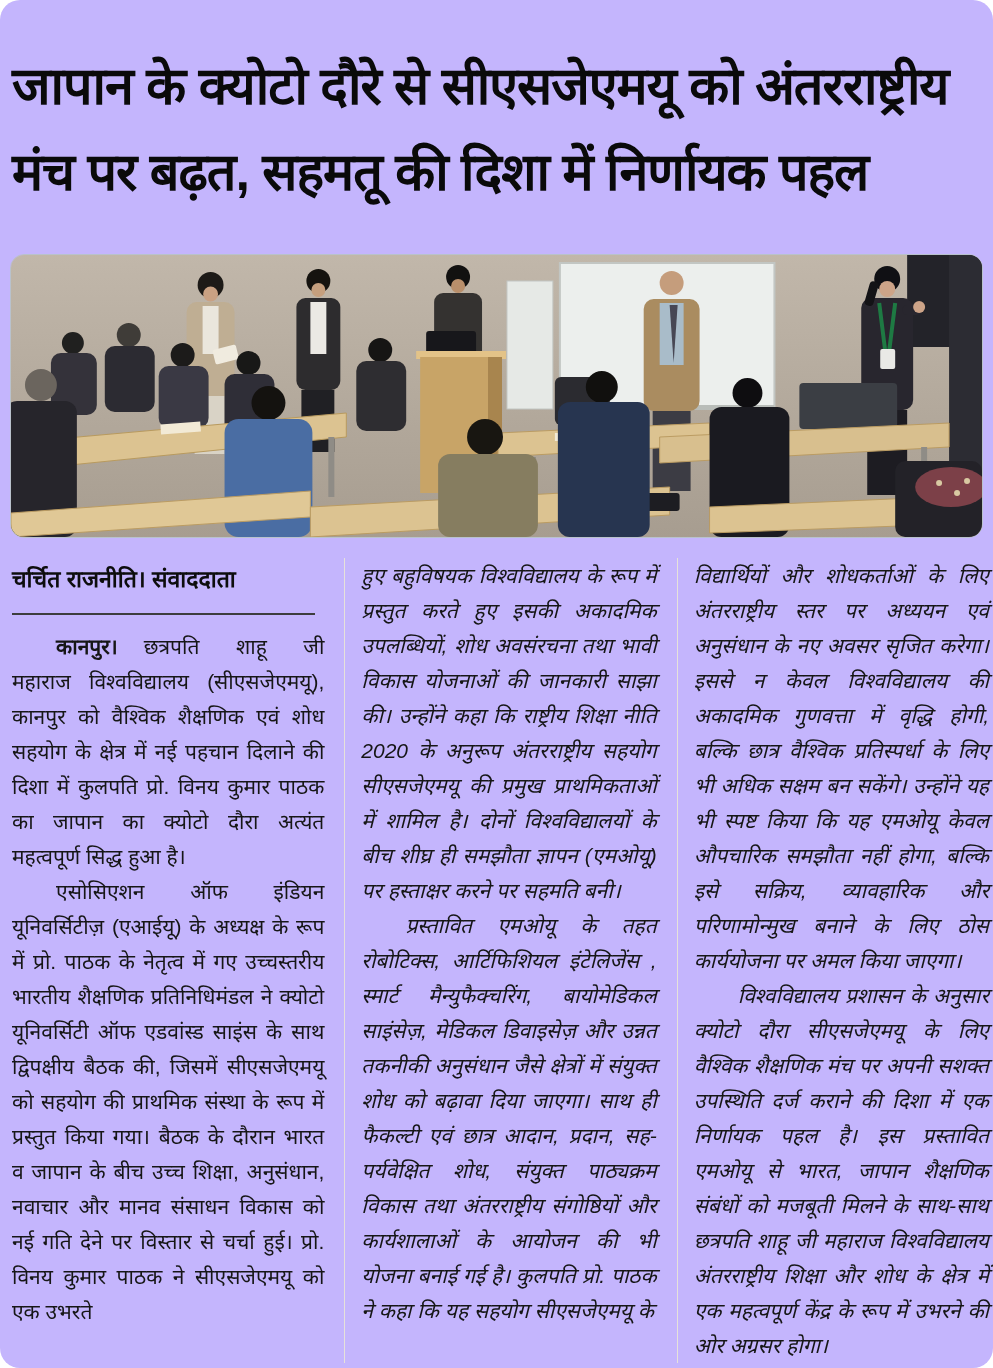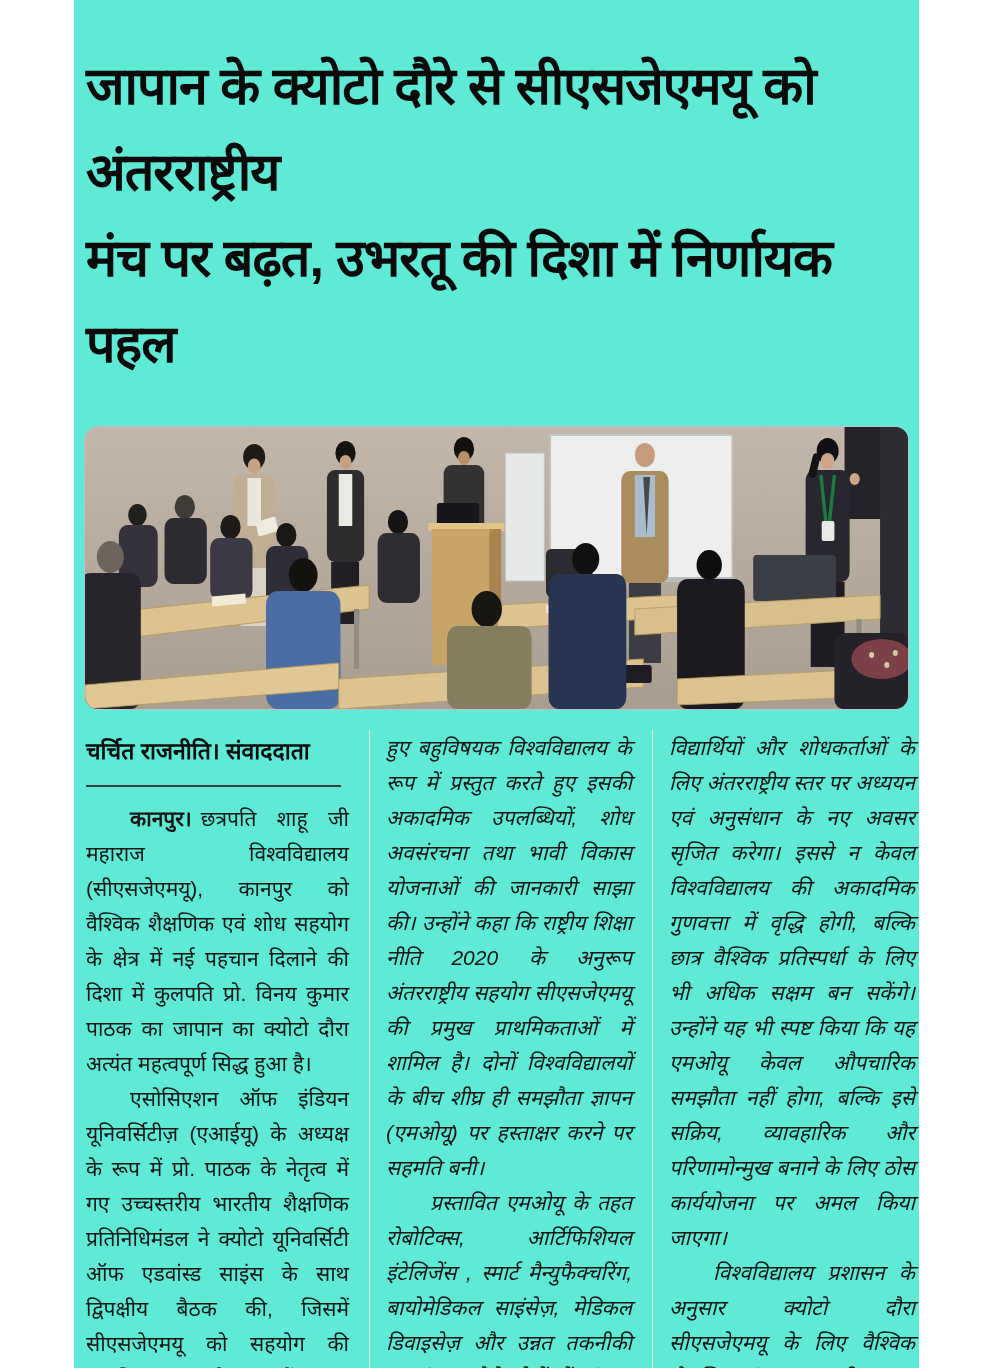--- a/index.html
+++ b/index.html
@@ -1,19 +1,19 @@
 <!DOCTYPE html>
 <html lang="hi"><head>
 <meta charset="utf-8">
 <style>
   html,body{margin:0;padding:0;background:#ffffff;}
   .page{
-    width:845px;height:1368px;margin:0 auto;background:#5eead4;
+    width:993px;height:1368px;margin:0 auto;background:#c4b5fd;
     font-family:"Liberation Sans","DejaVu Sans",sans-serif;color:#121212;
-    overflow:hidden;position:relative;box-sizing:border-box;
+    overflow:hidden;position:relative;box-sizing:border-box;border-radius:20px;
   }
   
   .headline{
     padding:8px 12px 4px 12px;
     font-weight:800;
     font-size:52px;
     line-height:86px;
     letter-spacing:-1px;
     color:#0a0a0a;
   }
@@ -48,30 +48,30 @@
     color:#0d0d0d;
   }
   .byline-rule{
     border:none;
     border-top:2px solid #3d3d3d;
     width:97%;
     margin:16px 0 14px 0;
   }
   p.para{margin:0;}
   p.indent{text-indent:2.1em;}
-  .dateline{font-weight:800;margin-right:9px;}
+  .dateline{font-weight:800;margin-right:26px;}
 </style>
 </head>
 <body>
 
 <div class="page">
 
   <h1 class="headline">
     <span class="hl-line">जापान के क्योटो दौरे से सीएसजेएमयू को अंतरराष्ट्रीय</span>
-    <span class="hl-line">मंच पर बढ़त, उभरतू की दिशा में निर्णायक पहल</span>
+    <span class="hl-line">मंच पर बढ़त, सहमतू की दिशा में निर्णायक पहल</span>
   </h1>
 
   <figure class="photo-wrap" style="margin:6px 10px 10px 10px;">
     <svg viewBox="0 0 973 282" preserveAspectRatio="none">
       <defs>
         <linearGradient id="wallg" x1="0" y1="0" x2="0" y2="1">
           <stop offset="0" stop-color="#c1b7aa"></stop>
           <stop offset="1" stop-color="#a79d90"></stop>
         </linearGradient>
       </defs>

